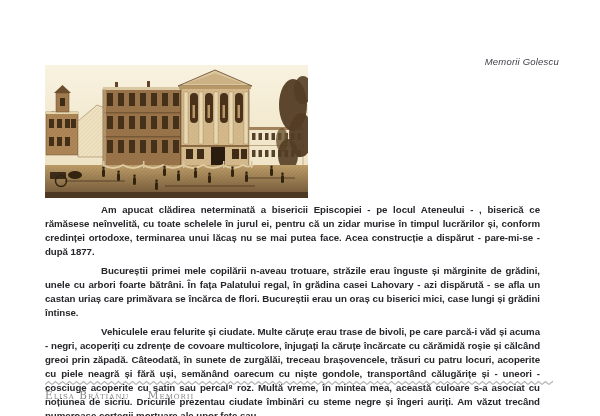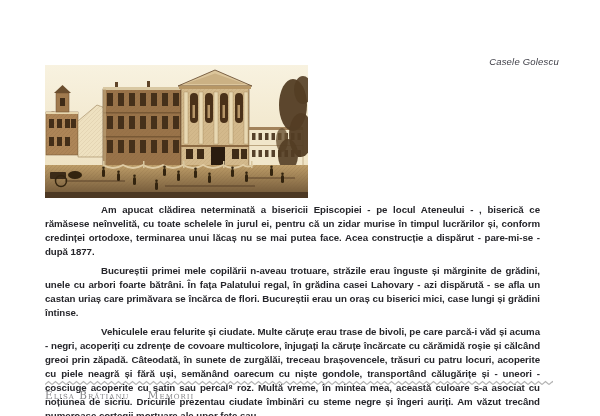--- a/index.html
+++ b/index.html
@@ -28,21 +28,21 @@
     font-family:"DejaVu Serif",serif;font-variant:small-caps;
     font-size:10.5px;color:#87878a;letter-spacing:1px;white-space:nowrap;
   }
   .footer .book-title{margin-left:14px;}
 </style>
 </head>
 <body>
 
 <div class="page">
 
-  <div class="header-title">Casele Golescu</div>
+  <div class="header-title">Memorii Golescu</div>
 
   <figure class="engraving" style="margin:0">
     <svg width="263" height="133" viewBox="0 0 263 133" role="img">
       <defs>
         <linearGradient id="sky" x1="0" y1="0" x2="0" y2="1">
           <stop offset="0" stop-color="#f8f2e0"></stop>
             <stop offset="1" stop-color="#ecdebb"></stop>
         </linearGradient>
         <linearGradient id="ground" x1="0" y1="0" x2="0" y2="1">
           <stop offset="0" stop-color="#bd9d68"></stop>

